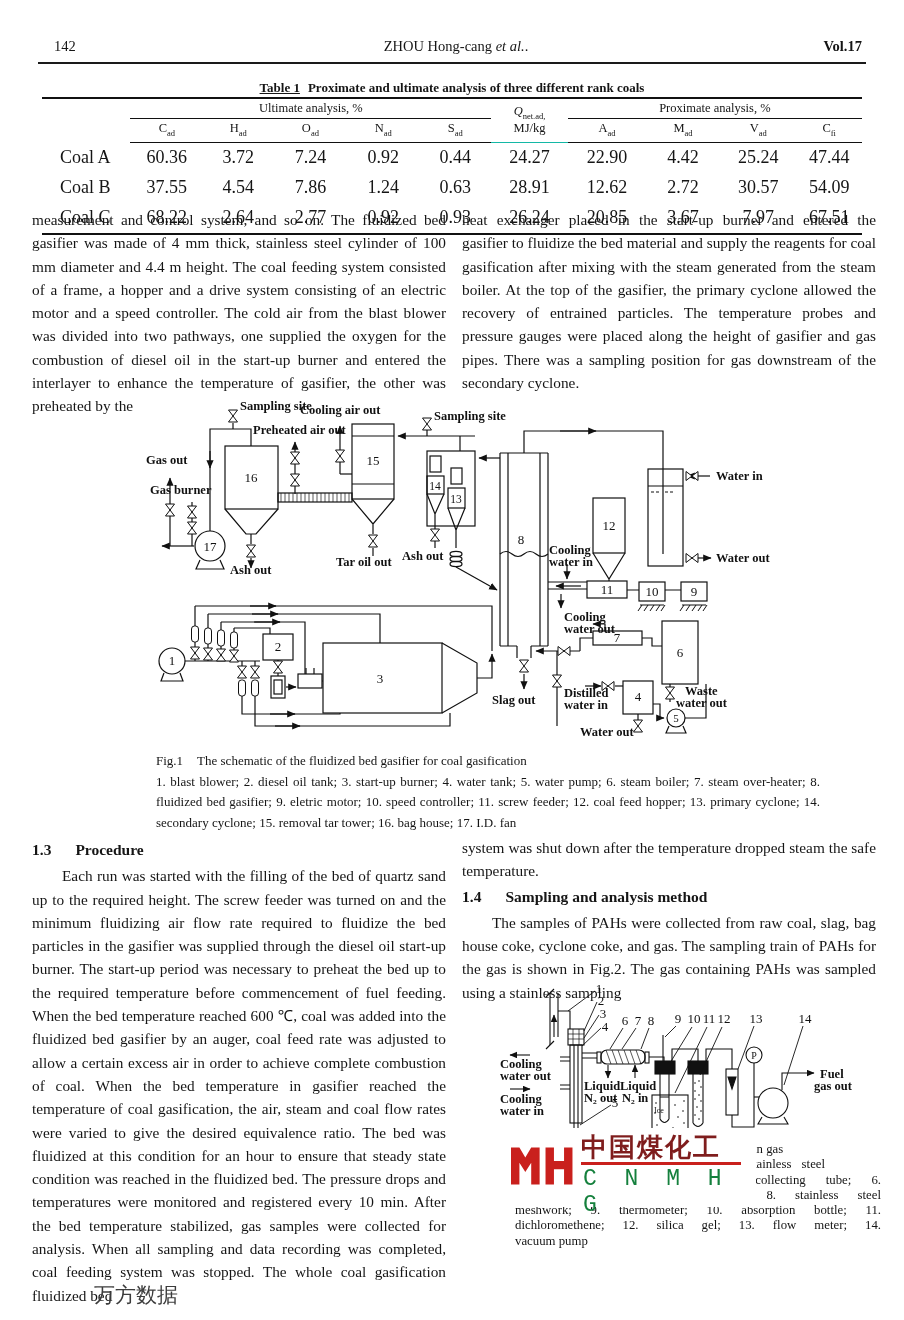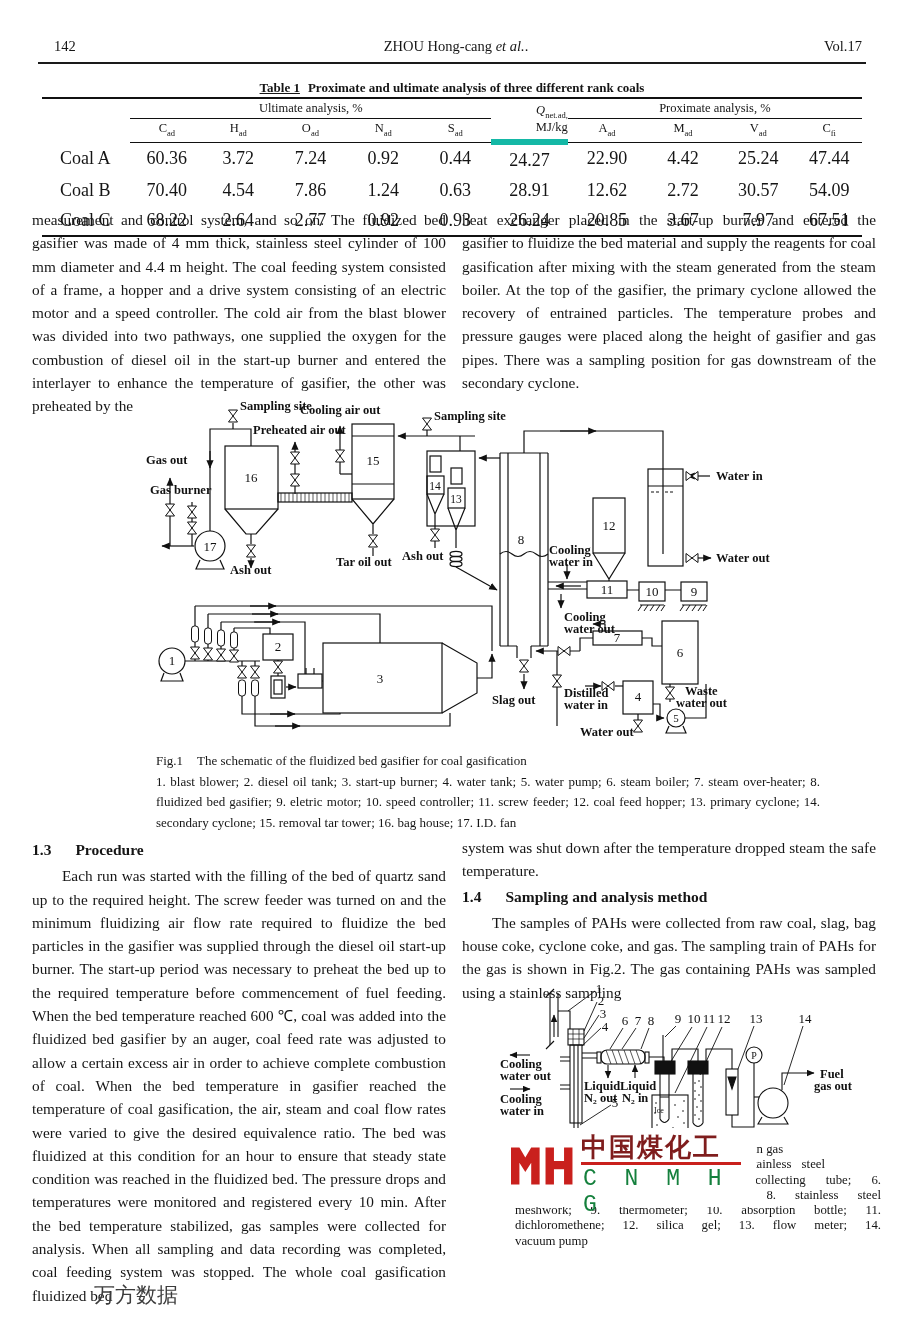--- a/index.html
+++ b/index.html
@@ -6,32 +6,32 @@
   html,body { background:#fff; }
   body {
     width:904px; height:1320px; position:relative;
     font-family:"Liberation Serif", serif; color:#151515; overflow:hidden;
   }
   .abs { position:absolute; }
   
   .hdr { top:38px; left:38px; width:828px; height:20px; font-size:14.5px; }
   .hdr .pg { position:absolute; left:16px; top:0; }
   .hdr .au { position:absolute; left:8px; right:0; text-align:center; }
-  .hdr .vol { position:absolute; right:4px; top:0; }
+  .hdr .vol { position:absolute; right:4px; top:0;font-weight:bold; }
   .hdr-rule { top:62px; left:38px; width:828px; height:2px; background:#1a1a1a; }
   
   .tbl-title { top:80px; left:42px; width:820px; text-align:center; font-weight:bold; font-size:13px; }
   .tbl-title .tl { margin-right:8px;text-decoration:underline; }
   table.t1 { position:absolute; top:97px; left:42px; width:820px; border-collapse:collapse;
     font-size:12.5px; border-top:2px solid #111; border-bottom:2px solid #111; }
   table.t1 th, table.t1 td { font-weight:normal; text-align:center; padding:2px 0; }
   table.t1 sub { font-size:8.5px; }
   table.t1 .grp { border-bottom:1px solid #111; }
   table.t1 tr.sub2 th { border-bottom:1px solid #111; padding-bottom:4px; }
-  table.t1 th.qcell { border-bottom:6px solid #14b8a6; line-height:1.25;text-align:right; }
+  table.t1 th.qcell { border-bottom:1px solid #14b8a6; line-height:1.25; }
   table.t1 td.rowlab, table.t1 th.rowlab { text-align:left; padding-left:18px; }
   table.t1 td { font-size:18px; padding:4.5px 0; }
   
   .col { position:absolute; width:414px; font-size:15.3px; line-height:23.3px;
          text-align:justify; }
   .col p.ind { text-indent:30px; }
   h3.sec { font-size:15.5px; font-weight:bold; margin:2px 0 3px 0; }
   h3.sec .n { margin-right:24px; }
   
   .fig1cap { top:751px; left:156px; width:664px; font-size:13px; line-height:20.5px; text-align:justify; }
@@ -113,21 +113,21 @@
     <td>0.92</td>
         <td>0.44</td>
         <td>24.27</td>
     <td>22.90</td>
         <td>4.42</td>
         <td>25.24</td>
     <td>47.44</td>
   </tr>
   <tr>
     <td class="rowlab">Coal B</td>
-    <td>70.40</td>
+    <td>37.55</td>
         <td>4.54</td>
         <td>7.86</td>
     <td>1.24</td>
         <td>0.63</td>
         <td>28.91</td>
     <td>12.62</td>
         <td>2.72</td>
         <td>30.57</td>
     <td>54.09</td>
   </tr>

